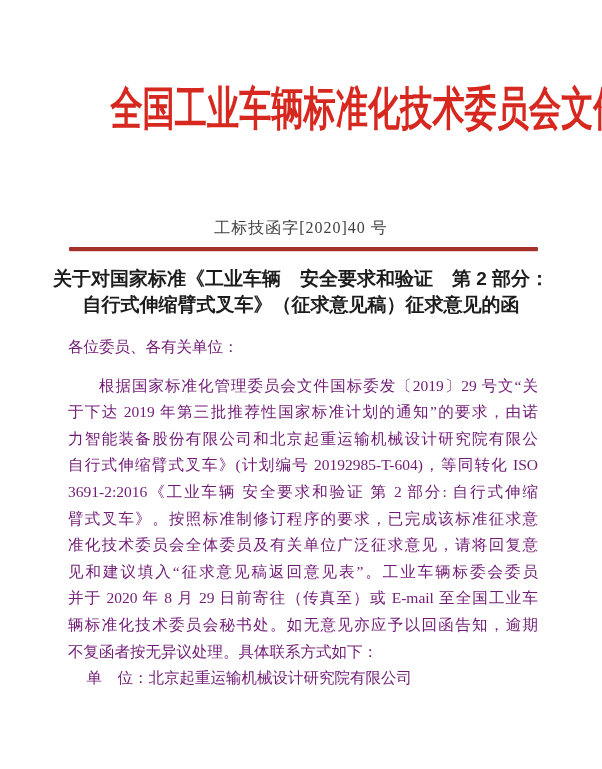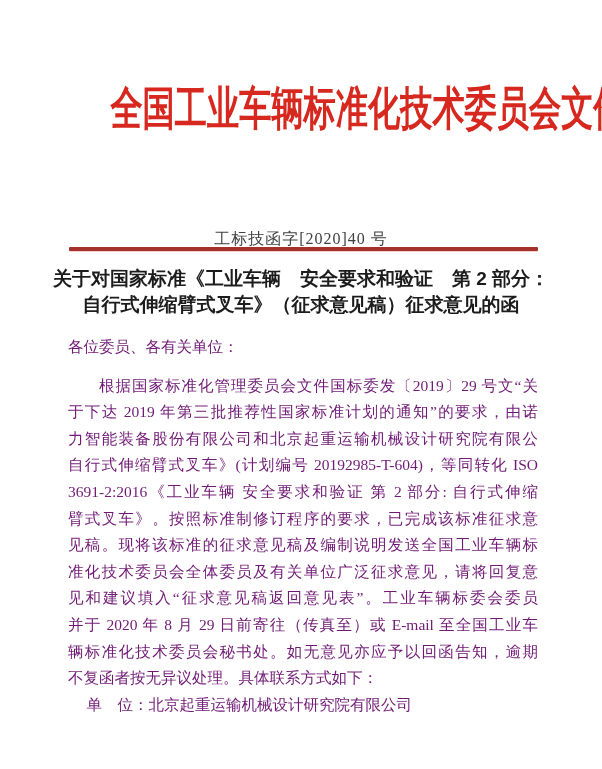--- a/index.html
+++ b/index.html
@@ -91,38 +91,37 @@
 </style>
 </head>
 <body>
 
 <div class="page">
 
   <div class="org-header">
     <span class="stretch" style="color: rgb(214, 40, 30);">全国工业车辆标准化技术委员会文件</span>
   </div>
 
-  <div class="doc-number" style="color: rgb(63, 63, 63); margin-top: 11px;">工标技函字[2020]40 号</div>
+  <div class="doc-number" style="color: rgb(63, 63, 63);">工标技函字[2020]40 号</div>
 
   <div class="divider" style="background: rgb(165, 50, 42);"></div>
 
   <div class="doc-title" style="color: rgb(28, 28, 28);">
     <div>关于对国家标准《工业车辆　安全要求和验证　第 2 部分：</div>
     <div>自行式伸缩臂式叉车》（征求意见稿）征求意见的函</div>
   </div>
 
   <div class="body-text" id="body-lines" style="color: #701a75;">
       <div class="line">各位委员、各有关单位：</div>
       <div class="line justify" style="text-indent: 2em; margin-top: 12px;">根据国家标准化管理委员会文件国标委发〔2019〕29 号文“关</div>
       <div class="line justify">于下达 2019 年第三批推荐性国家标准计划的通知”的要求，由诺</div>
       <div class="line justify">力智能装备股份有限公司和北京起重运输机械设计研究院有限公</div>
       <div class="line justify">自行式伸缩臂式叉车》(计划编号 20192985-T-604)，等同转化 ISO</div>
       <div class="line justify">3691-2:2016《工业车辆 安全要求和验证 第 2 部分: 自行式伸缩</div>
       <div class="line justify">臂式叉车》。按照标准制修订程序的要求，已完成该标准征求意</div>
-      <div class="line justify">见稿。现将该标准的征求意见稿及编制说明发送全国工业车辆标</div>
       <div class="line justify">准化技术委员会全体委员及有关单位广泛征求意见，请将回复意</div>
       <div class="line justify">见和建议填入“征求意见稿返回意见表”。工业车辆标委会委员</div>
       <div class="line justify">并于 2020 年 8 月 29 日前寄往（传真至）或 E-mail 至全国工业车</div>
       <div class="line justify">辆标准化技术委员会秘书处。如无意见亦应予以回函告知，逾期</div>
       <div class="line">不复函者按无异议处理。具体联系方式如下：</div>
       <div class="line" style="text-indent: 1.2em;">单　位：北京起重运输机械设计研究院有限公司</div>
     </div>
 
 </div>
 

